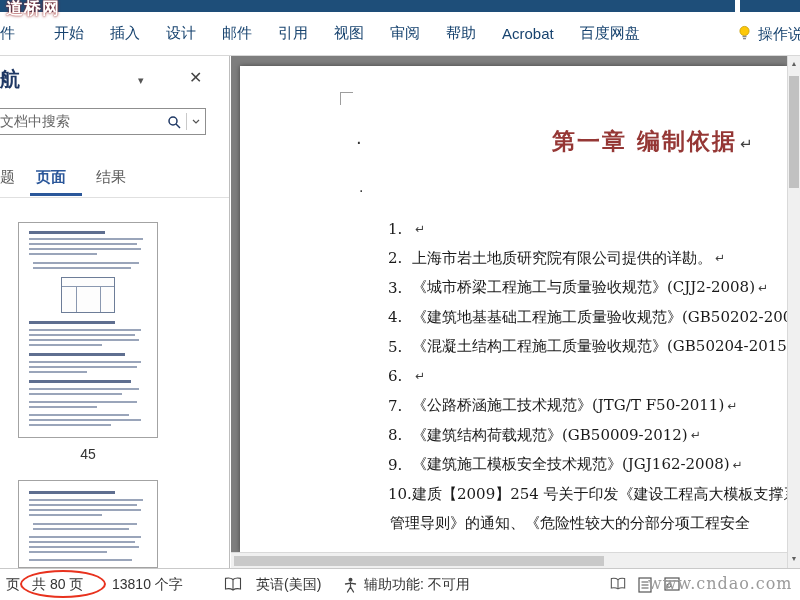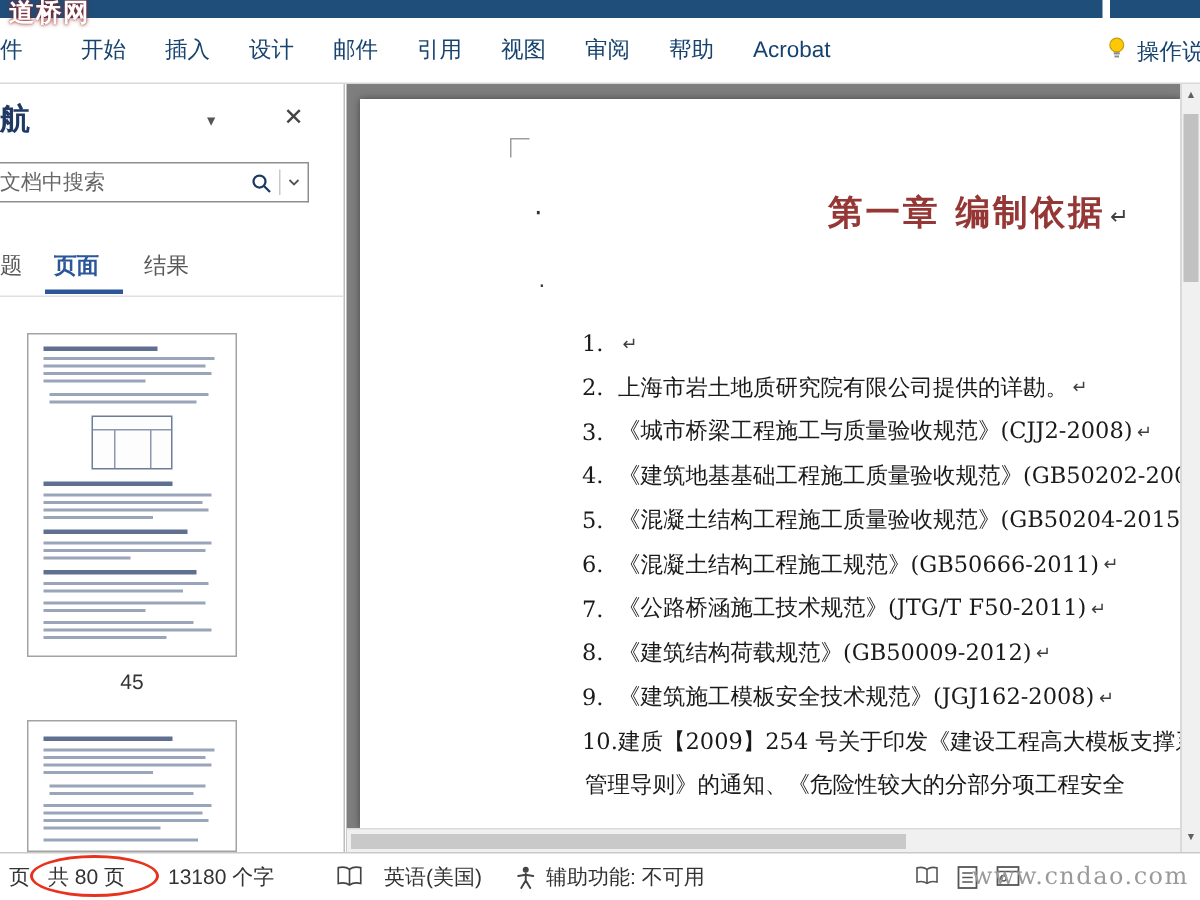--- a/index.html
+++ b/index.html
@@ -82,20 +82,21 @@
   <div class="rtab rtab-file">文件</div>
   <div class="rtab">开始</div>
   <div class="rtab">插入</div>
   <div class="rtab">设计</div>
   <div class="rtab">邮件</div>
   <div class="rtab">引用</div>
   <div class="rtab">视图</div>
   <div class="rtab">审阅</div>
   <div class="rtab">帮助</div>
   <div class="rtab">Acrobat</div>
+  <div class="rtab">百度网盘</div>
 </div>
 <div class="tellme">
   <span>
     <svg width="15" height="16" viewBox="0 0 15 16">
         <circle cx="7.5" cy="6" r="4.6" fill="#fdc808" stroke="#c79c05" stroke-width=".8"></circle>
         <rect x="5.5" y="10.8" width="4" height="1.5" fill="#8a8a8a"></rect>
         <rect x="6" y="13" width="3" height="1.3" fill="#8a8a8a"></rect>
       </svg>
   </span>
   <span>操作说明搜索</span>
@@ -212,21 +213,20 @@
         <span class="txt">《建筑地基基础工程施工质量验收规范》(GB50202-2002)</span>
 
       </div>
       <div class="doc-row">
         <span class="num">5.</span>
         <span class="txt">《混凝土结构工程施工质量验收规范》(GB50204-2015)</span>
 
       </div>
       <div class="doc-row">
         <span class="num">6.</span>
-        <span class="txt">《混凝土结构工程施工规范》(GB50666-2011)</span>
         <span class="pmark">↵</span>
       </div>
       <div class="doc-row">
         <span class="num">7.</span>
         <span class="txt">《公路桥涵施工技术规范》(JTG/T F50-2011)</span>
         <span class="pmark">↵</span>
       </div>
       <div class="doc-row">
         <span class="num">8.</span>
         <span class="txt">《建筑结构荷载规范》(GB50009-2012)</span>
@@ -255,21 +255,21 @@
 <div class="vscroll">
   <div class="varrow" style="top:4px">▲</div>
   <div class="vthumb"></div>
   <div class="varrow" style="top:499px">▼</div>
 </div>
 
 <div class="statusbar">
   <div class="sseg" style="left:6px">页</div>
   <div class="sseg" style="left:32px">共 80 页</div>
   <div class="red-ellipse"></div>
-  <div class="sseg" style="left:112px">13180 个字</div>
+  <div class="sseg" style="left:112px">13810 个字</div>
   <div class="sicon" style="left:224px">
     <svg width="18" height="15" viewBox="0 0 18 15">
         <path d="M9 2.5 C7 1 4 .8 1.5 1.4 V12 C4 11.4 7 11.6 9 13 C11 11.6 14 11.4 16.5 12 V1.4 C14 .8 11 1 9 2.5 Z" fill="none" stroke="#444" stroke-width="1.1"></path>
         <line x1="9" y1="2.5" x2="9" y2="13" stroke="#444" stroke-width="1.1"></line>
       </svg>
   </div>
   <div class="sseg" style="left:256px">英语(美国)</div>
   <div class="sicon" style="left:344px">
     <svg width="13" height="16" viewBox="0 0 13 16">
         <circle cx="6.5" cy="2.8" r="2" fill="#444"></circle>

